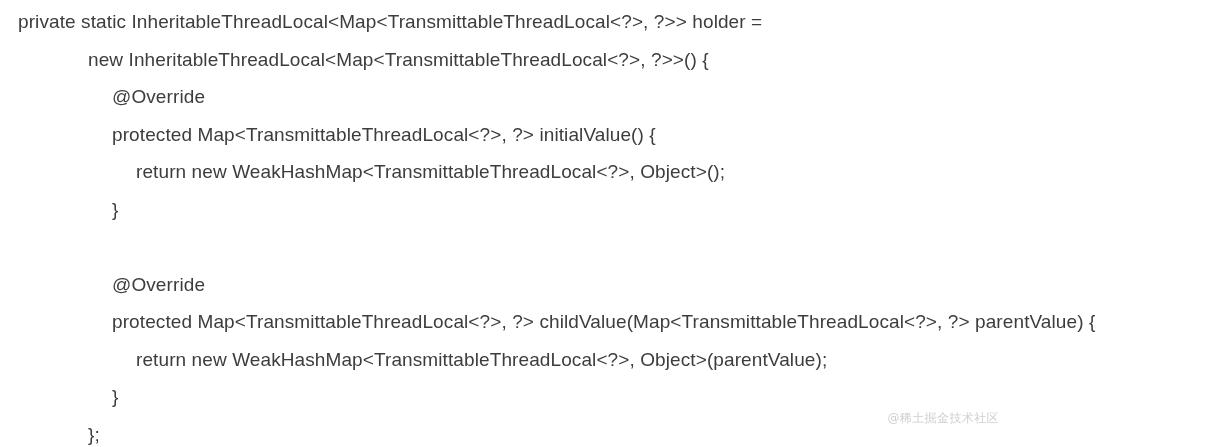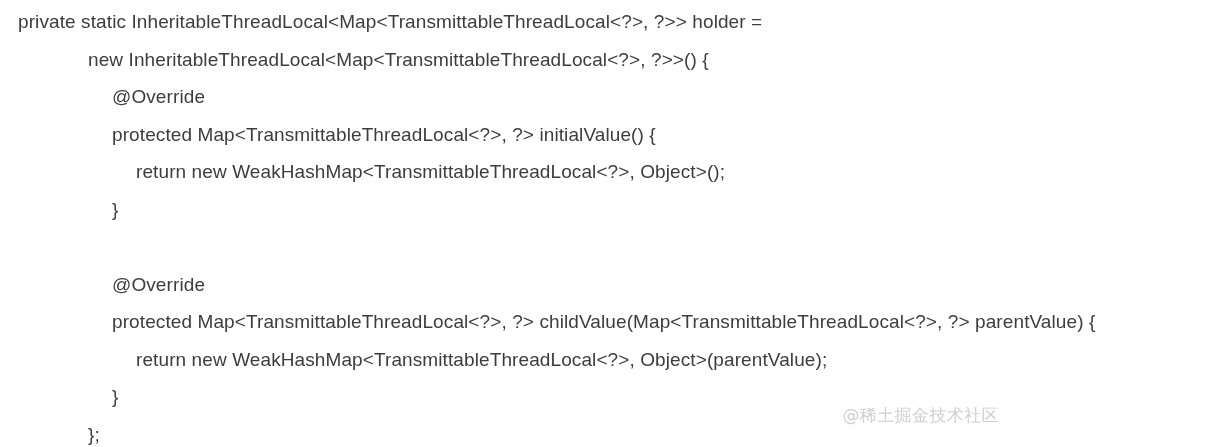--- a/index.html
+++ b/index.html
@@ -35,21 +35,21 @@
   }
   .ind-0 { padding-left: 18px; }
   .ind-1 { padding-left: 88px; }
   .ind-2 { padding-left: 112px; }
   .ind-3 { padding-left: 136px; }
   .blank-line { height: 37.5px; }
   #watermark {
     position: absolute;
     right: 14px;
     bottom: 20px;
-    font-size: 17px;
+    font-size: 12px;
     color: #cfcfcf;
     font-family: "DejaVu Sans", "Liberation Sans", sans-serif;
     white-space: nowrap;
     letter-spacing: 0.4px;
     user-select: none;
   }
 </style>
 </head>
 <body>
 

